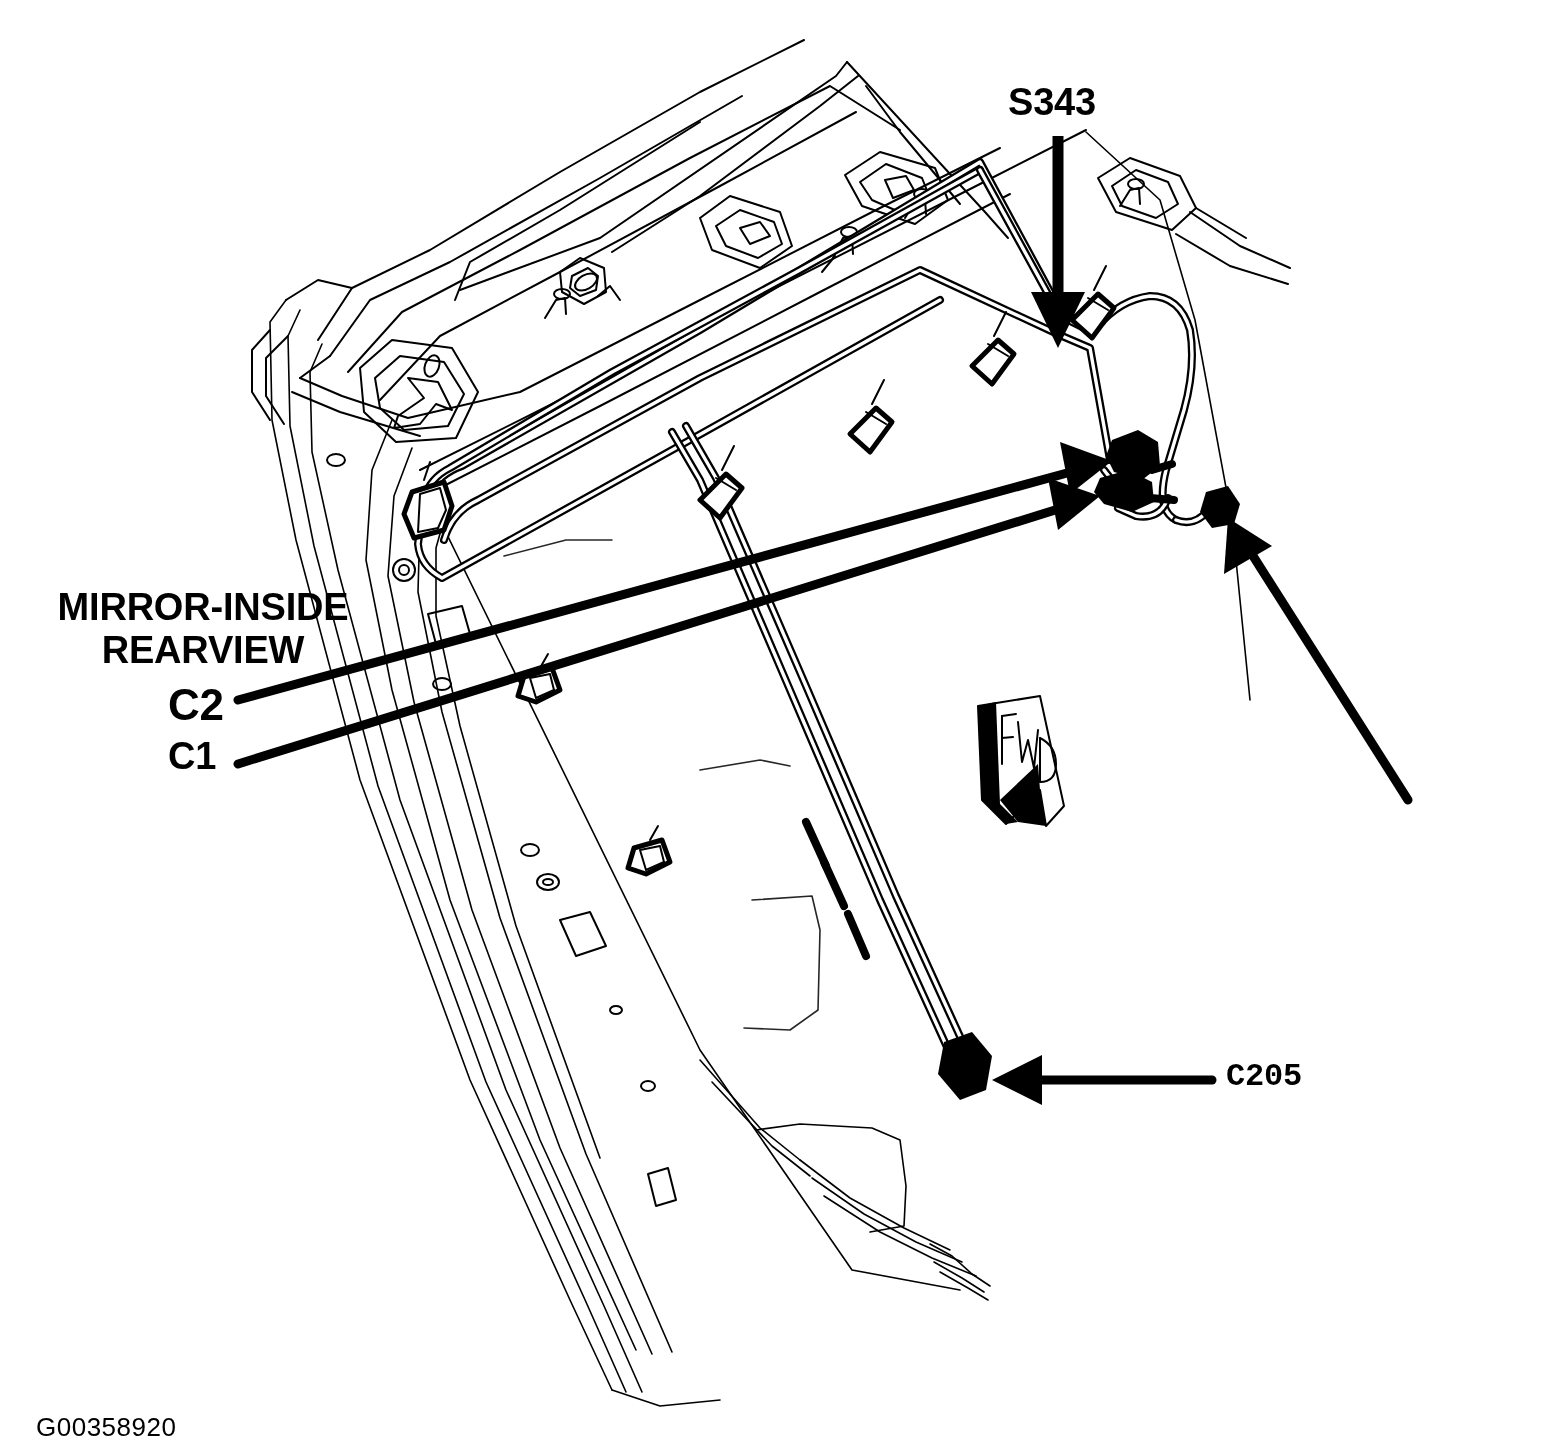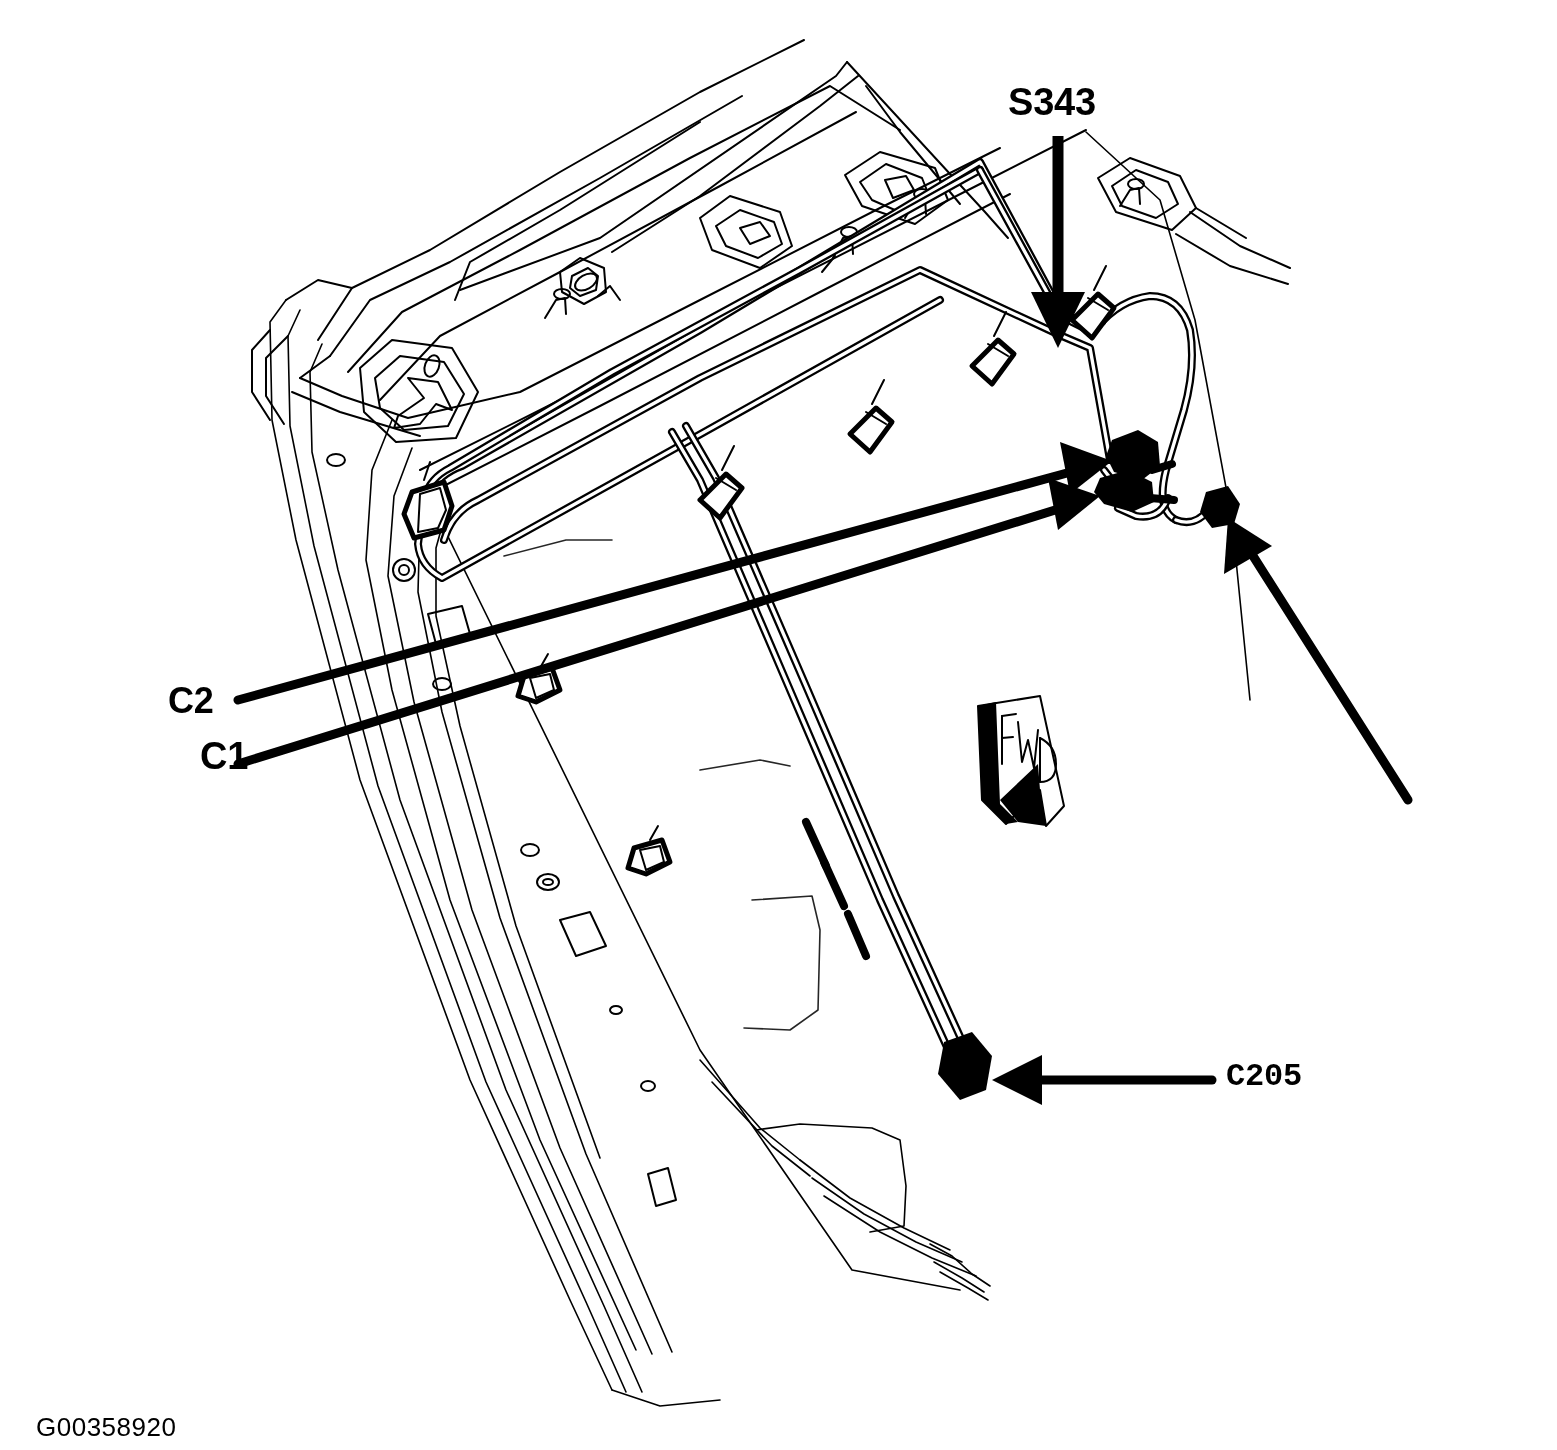--- a/index.html
+++ b/index.html
@@ -43,27 +43,26 @@
   #label-mirror {
     left: 38px;
     top: 586px;
     font-size: 38px;
     text-align: center;
     width: 330px;
   }
   #label-c2 {
     left: 168px;
     top: 680px;
-    font-size: 36px;
+    font-size: 44px;
   }
   #label-c1 {
     left: 168px;
     top: 735px;
     font-size: 38px;
-    margin-left: 32px;
   }
   #label-s343 {
     left: 1008px;
     top: 81px;
     font-size: 38px;
   }
   #label-sensor-rain {
     left: 1333px;
     top: 823px;
     font-size: 38px;
@@ -363,20 +362,22 @@
       <path class="thin" stroke-width="5" d="M1002,738 L1013,737"></path>
       <path class="thin" stroke-width="5" d="M1018,722 L1022,762 L1028,740 L1034,768 L1038,730"></path>
       <path class="thin" stroke-width="5" d="M1040,738 L1040,782"></path>
       <path class="thin" stroke-width="5" d="M1040,738 Q1056,746 1056,764 Q1056,782 1040,782"></path>
     </g>
 
   </svg>
 
   <div class="callout-label" id="label-s343">S343</div>
 
+  <div class="callout-label" id="label-mirror"><span>MIRROR-INSIDE</span>
+<span>REARVIEW</span></div>
 
   <div class="callout-label" id="label-c2">C2</div>
 
   <div class="callout-label" id="label-c1">C1</div>
 
 
   <div class="callout-label" id="label-c205">C205</div>
 
   <div id="figure-id">G00358920</div>
 

